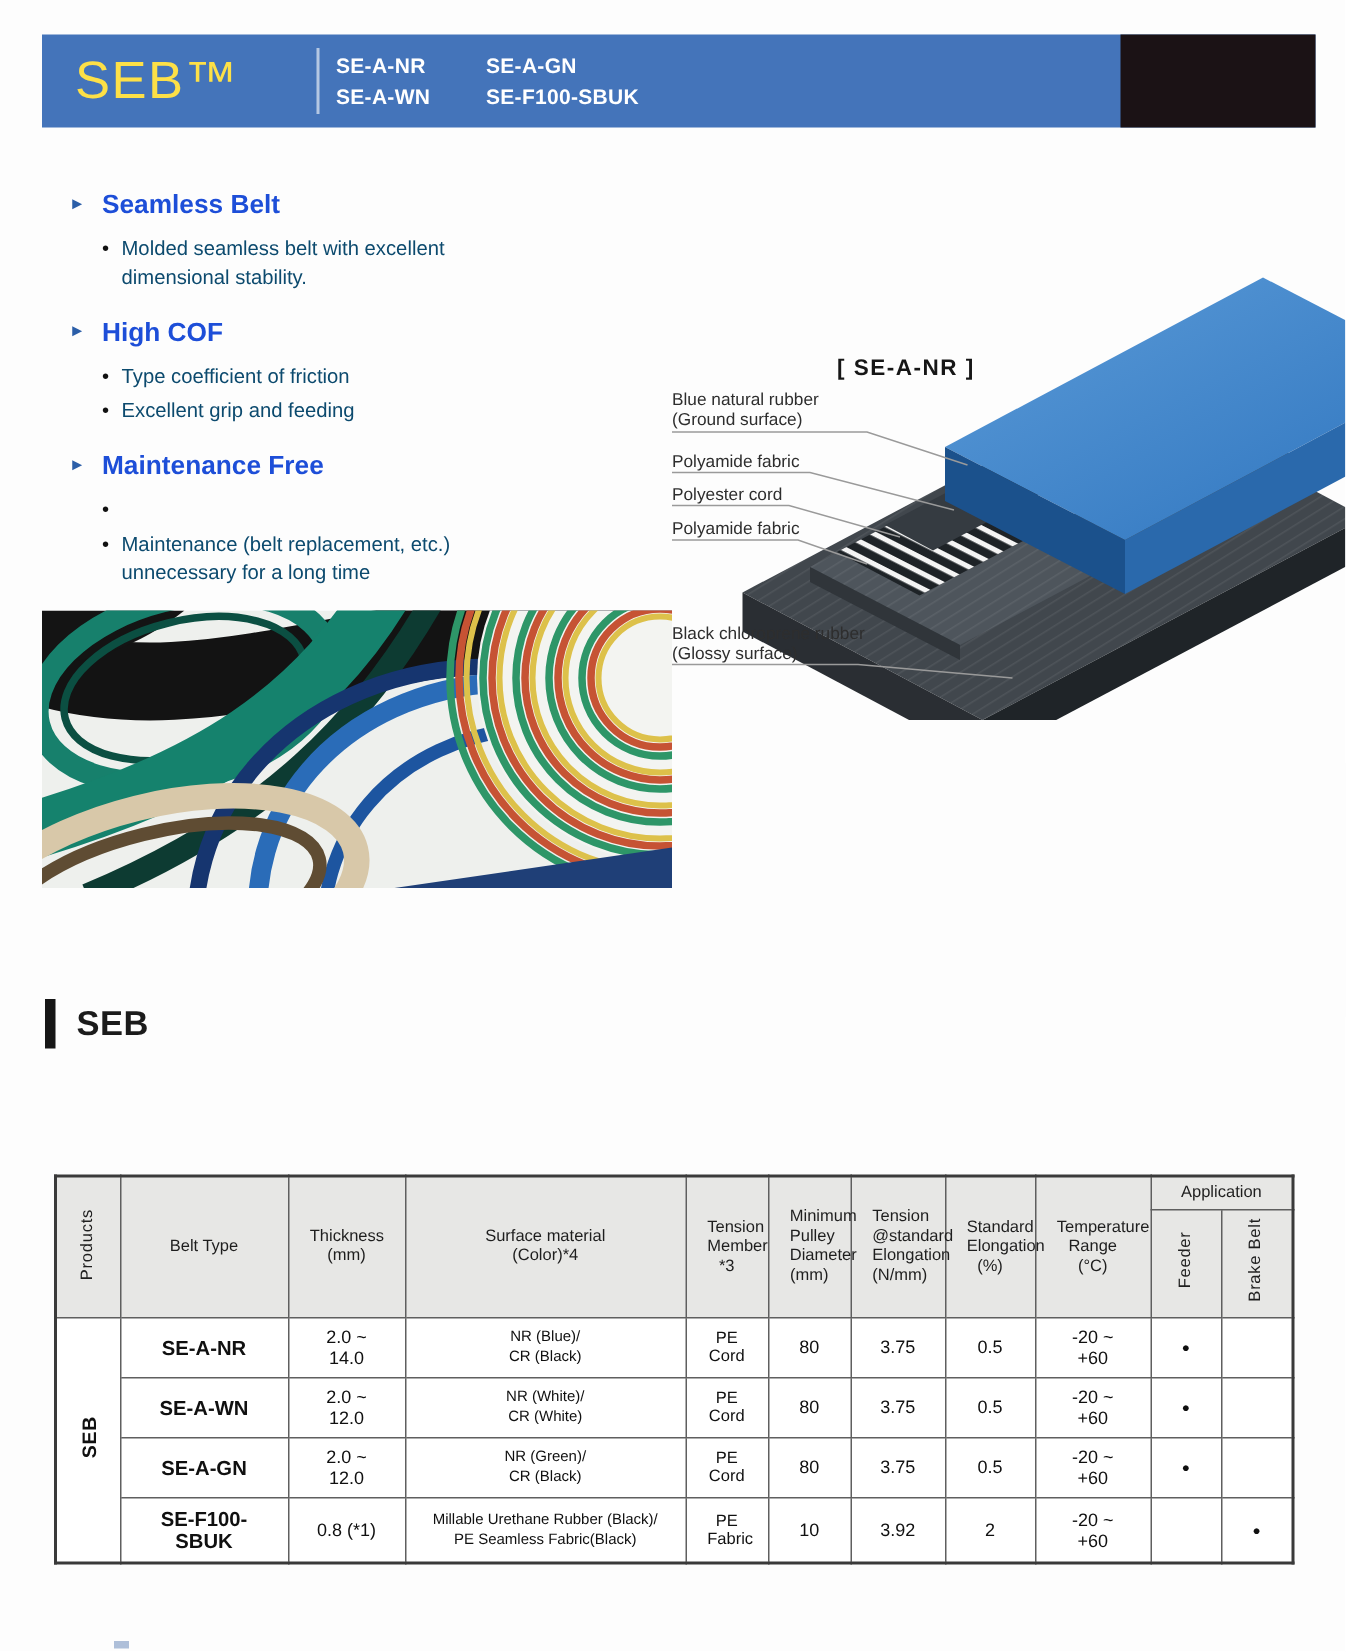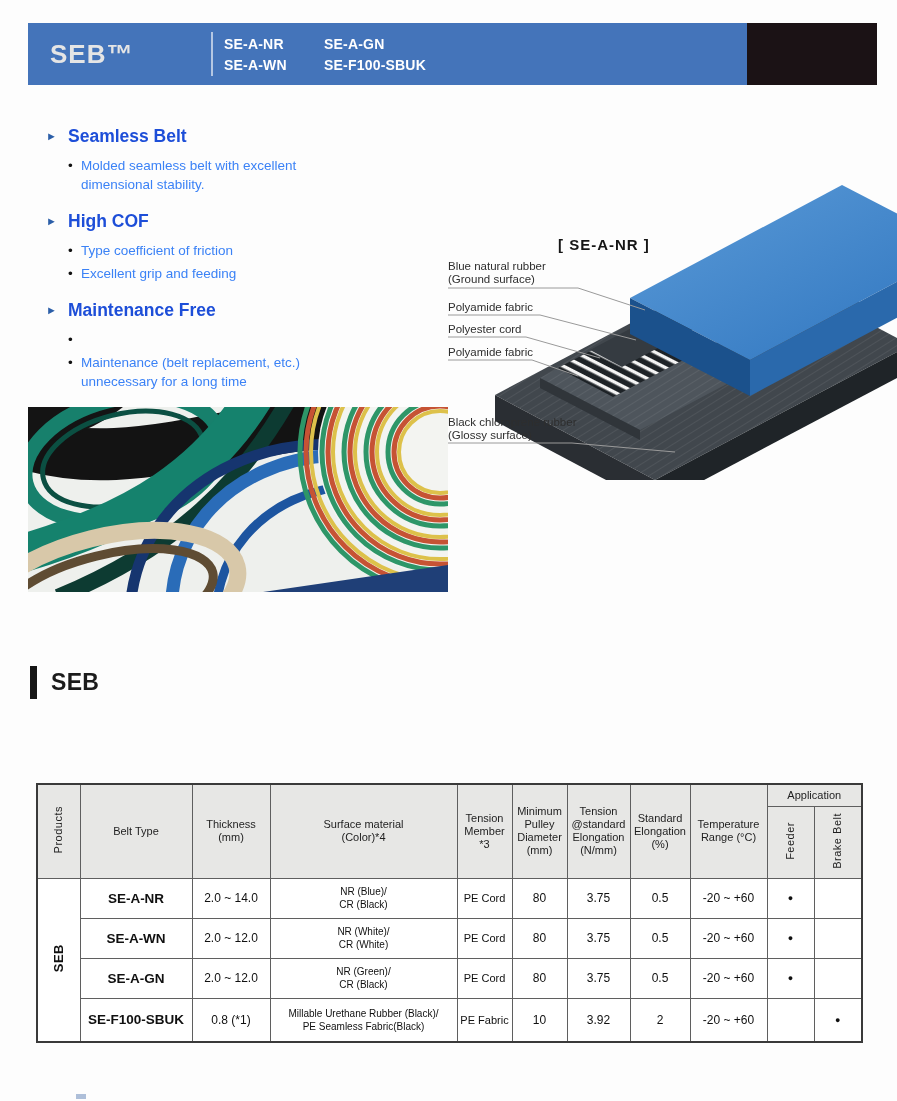--- a/index.html
+++ b/index.html
@@ -4,61 +4,61 @@
 <style>
   html,body{margin:0;padding:0;background:#ffffff;}
   .page{
     position:relative;width:897px;height:1101px;background:#fdfdfd;overflow:hidden;
     font-family:"Liberation Sans", sans-serif;color:#1a1a1a;
   }
   
   .topbar{position:absolute;left:28px;top:23px;width:849px;height:62px;background:#4474ba;}
   .topbar .title{
     position:absolute;left:22px;top:50%;transform:translateY(-50%);
-    color:#e5e5e5;font-size:26px;font-weight:bold;letter-spacing:1px;
+    color:#fde047;font-size:35px;font-weight:normal;letter-spacing:1px;
   }
   .topbar .sep{position:absolute;left:183px;top:9px;bottom:9px;width:2px;background:rgba(255,255,255,.6);}
   .codes{
     position:absolute;left:196px;top:50%;transform:translateY(-50%);
     display:grid;grid-template-rows:repeat(2,auto);grid-auto-flow:column;
     grid-template-columns:100px auto;row-gap:5px;
   }
   .codes span{color:#fff;font-size:14px;font-weight:bold;letter-spacing:.2px;}
   .corner-block{position:absolute;right:0;top:0;width:130px;height:100%;background:#1b1215;}
 
   
   .features{position:absolute;left:46px;top:126px;width:372px;}
   .feature{margin-bottom:17px;}
   .feature-head{display:flex;align-items:flex-start;margin-bottom:9px;}
   .tri{color:#2b5ea8;font-size:11px;line-height:21px;width:22px;flex:0 0 22px;}
   .feature-title{font-size:17.5px;font-weight:600;color:#1d4ed8;line-height:21px;}
   .feat-item{display:flex;margin:0 0 4px 22px;}
   .feat-dot{width:13px;flex:0 0 13px;font-size:13.5px;line-height:19px;color:#111;}
-  .feat-text{max-width:258px;font-size:13.5px;line-height:19px;color:#3b82f6;}
+  .feat-text{max-width:258px;font-size:13.5px;line-height:19px;color:#0c4a6e;}
 
   
   .diagram{position:absolute;left:440px;top:160px;}
   .diagram text{font-family:"Liberation Sans",sans-serif;font-size:11.5px;fill:#2e2e2e;}
   .diagram text.dtitle{font-size:15px;font-weight:bold;fill:#161616;letter-spacing:1px;}
   .diagram .leader{stroke:#9a9a9a;stroke-width:1;fill:none;}
 
   
   .photo{position:absolute;left:28px;top:407px;}
 
   
   .spec-heading{position:absolute;left:30px;top:666px;display:flex;}
   .spec-heading .bar{width:7px;background:#161616;margin-right:14px;}
   .spec-heading .lines div{font-size:23px;font-weight:bold;color:#1b1b1b;line-height:33px;letter-spacing:.3px;}
 
   
   .spec-table{
     position:absolute;left:36px;top:783px;width:825px;
     border-collapse:collapse;table-layout:fixed;border:2px solid #3a3a3a;background:#fff;
   }
-  .spec-table th,.spec-table td{border:1px solid #5f5f5f;padding:1px 2px;vertical-align:middle;margin-top:34px;}
+  .spec-table th,.spec-table td{border:1px solid #5f5f5f;padding:1px 14px;vertical-align:middle;margin-top:34px;}
   .spec-table th{
     background:#e7e7e5;font-weight:normal;font-size:11px;line-height:13px;
     color:#1e1e1e;text-align:center;white-space:pre-line;
   }
   .spec-table td{font-size:12px;color:#101010;text-align:center;background:#fff;}
   .hr1{height:22px;} .hr2{height:72px;}
   .spec-table tbody tr{height:40px;}
   .spec-table tbody tr:last-child{height:44px;}
   .vtext{writing-mode:vertical-rl;transform:rotate(180deg);display:inline-block;letter-spacing:.5px;white-space:nowrap;}
   .group-cell .vtext{font-weight:bold;font-size:13px;}

